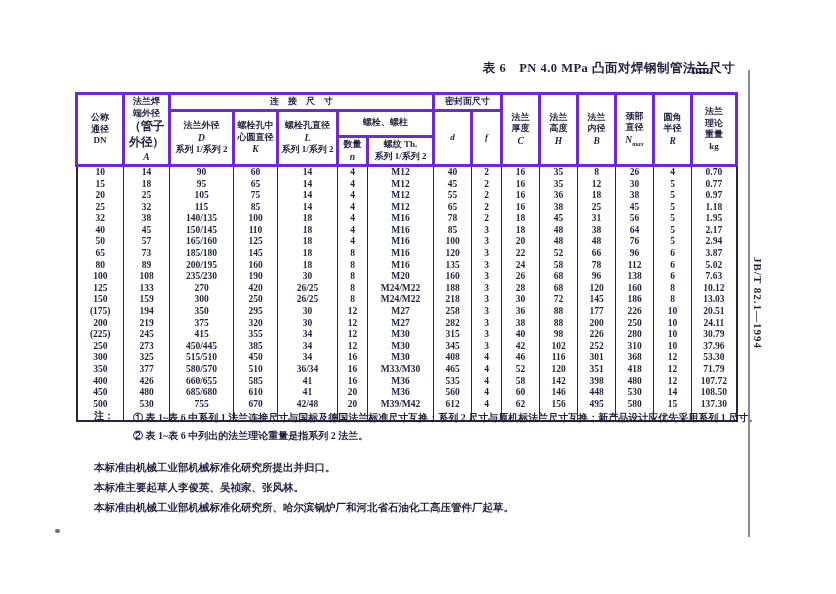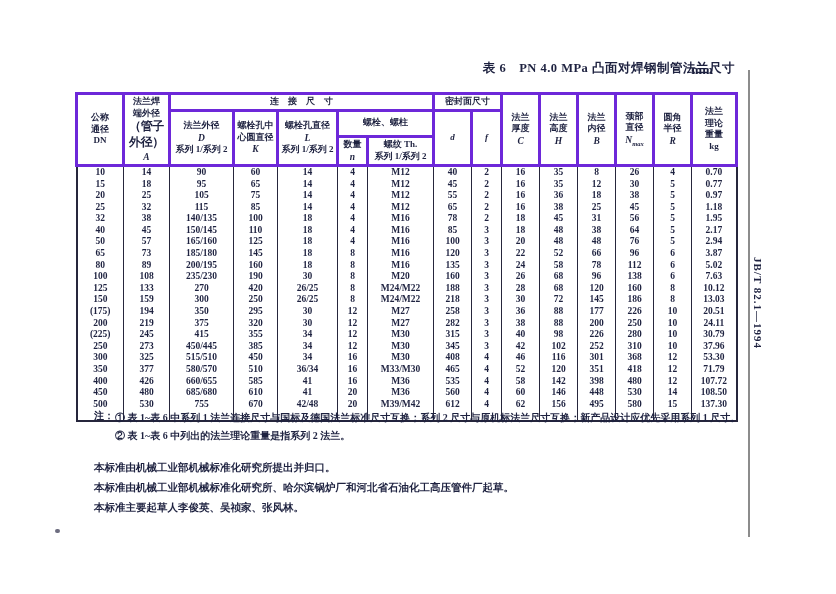--- a/index.html
+++ b/index.html
@@ -36,21 +36,21 @@
   }
   table.dims tbody tr.spacer td{height:10px;}
   .sym{font-style:italic;font-size:9.5px;font-weight:bold;}
   .hline{display:block;}
   .tight{font-size:12px;letter-spacing:-0.3px;}
   sub.small{font-size:6.5px;font-style:italic;}
 
   
   .notes{position:absolute;left:94px;top:409px;width:648px;font-size:10px;font-weight:bold;display:flex;}
   .notes-label{white-space:nowrap;}
-  .notes-items{margin-left:1px;}
+  .notes-items{margin-left:19px;}
   .notes-items .note-item{line-height:17.5px;white-space:nowrap;}
 
   
   .appendix{position:absolute;left:94px;top:458px;width:620px;font-size:10.5px;font-weight:bold;}
   .appendix-heading{line-height:20px;}
   .appendix-line{line-height:20px;}
 
   
   .side-rule{position:absolute;left:748px;top:70px;width:2px;height:467px;background:#8c8c8c;}
   .side-label{
@@ -549,21 +549,21 @@
   <div class="notes">
     <span class="notes-label">注：</span>
     <div class="notes-items">
       <div class="note-item"><span>①</span> <span>表 1~表 6 中系列 1 法兰连接尺寸与国标及德国法兰标准尺寸互换；系列 2 尺寸与原机标法兰尺寸互换；新产品设计应优先采用系列 1 尺寸。</span></div>
       <div class="note-item"><span>②</span> <span>表 1~表 6 中列出的法兰理论重量是指系列 2 法兰。</span></div>
     </div>
   </div>
 
   <div class="appendix">
     <div class="appendix-line">本标准由机械工业部机械标准化研究所提出并归口。</div>
+    <div class="appendix-line">本标准主要起草人李俊英、吴祯家、张风林。</div>
     <div class="appendix-line">本标准由机械工业部机械标准化研究所、哈尔滨锅炉厂和河北省石油化工高压管件厂起草。</div>
-    <div class="appendix-line">本标准主要起草人李俊英、吴祯家、张风林。</div>
   </div>
 
   <div class="side-rule"></div>
   <div class="side-label">JB/T 82.1—1994</div>
 
   <div class="artifact"></div>
 </div>
 
 </body></html>

